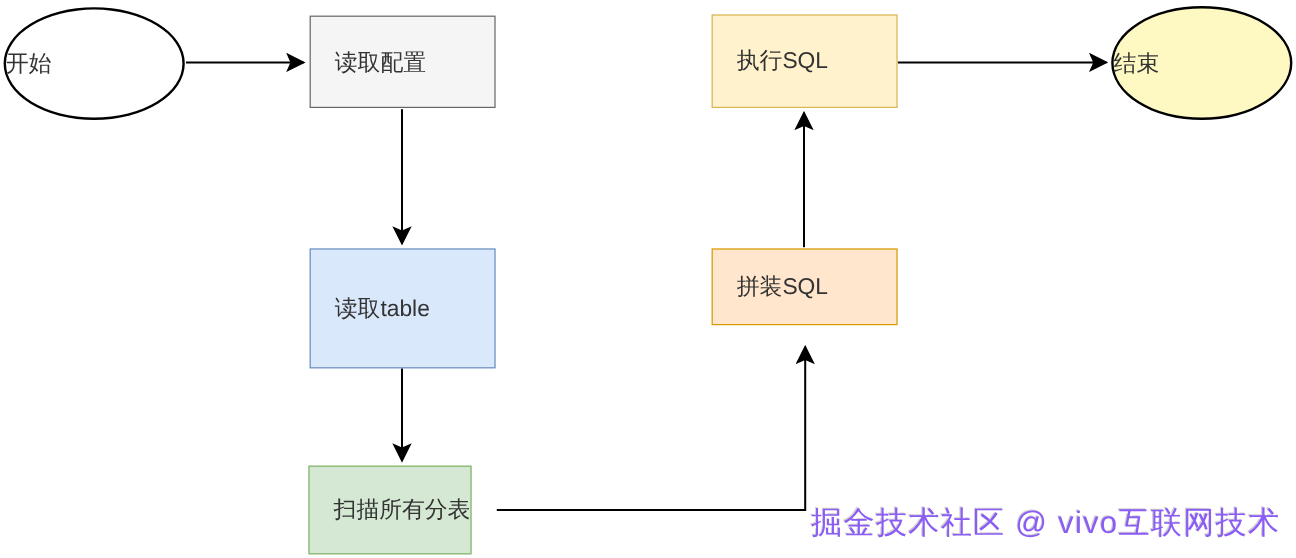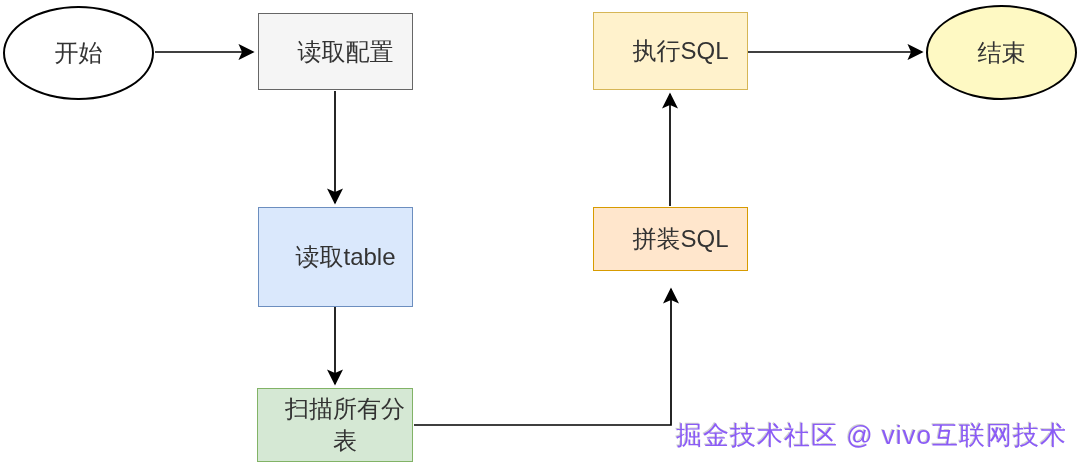--- a/index.html
+++ b/index.html
@@ -23,34 +23,34 @@
   .edge {
     fill: none;
     stroke: var(--arrow-color);
     stroke-width: 1.7;
   }
   .arrowhead { fill: var(--arrow-color); }
   .node {
     position: absolute;
     display: flex;
     align-items: center;
-    justify-content: center;
+    justify-content: flex-start;
     text-align: center;
-    font-size: 24px;
+    font-size: 19px;
     color: #333333;
     background: #ffffff;
     border: 2px solid #000000;
   }
   .node.ellipse { border-radius: 50%; }
   .node.rect { border-width: 1.6px; padding-left: 20px; }
 
   #n-start        { left: 3px;   top: 6px;   width: 151px; height: 94px; }
   #n-read-config  { left: 258px; top: 13px;  width: 155px; height: 77px; }
   #n-read-table   { left: 258px; top: 207px; width: 155px; height: 100px; }
-  #n-scan-tables  { left: 257px; top: 388px; width: 156px; height: 74px; }
+  #n-scan-tables  { left: 257px; top: 388px; width: 136px; height: 74px; }
   #n-assemble-sql { left: 593px; top: 207px; width: 155px; height: 64px; }
   #n-execute-sql  { left: 593px; top: 12px;  width: 155px; height: 78px; }
   #n-end          { left: 926px; top: 5px;   width: 151px; height: 95px; }
 
   .watermark {
     position: absolute;
     right: 13px; bottom: 12px;
     font-size: 26px;
     font-weight: normal;
     color: #8b5cf6;

